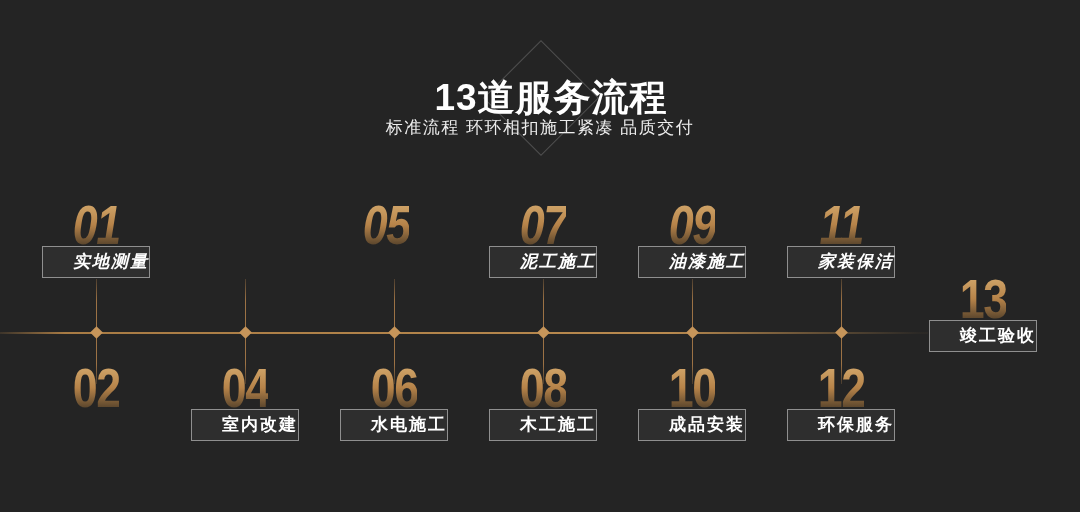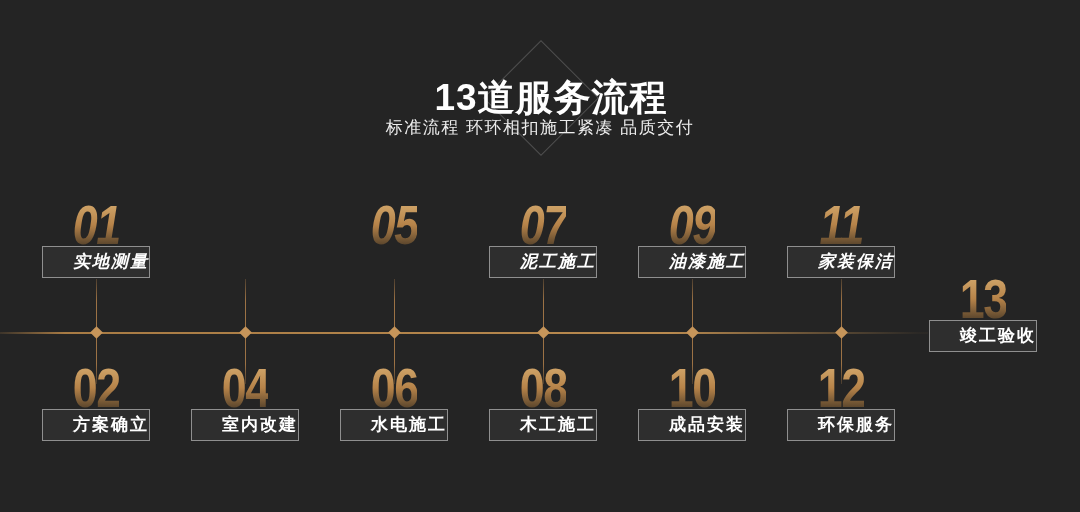--- a/index.html
+++ b/index.html
@@ -154,21 +154,21 @@
   <div class="vline up" style="left:840.5px"></div>
   <div class="vline down" style="left:840.5px"></div>
   <div class="node-diamond" style="left:836.5px"></div>
 
   <div class="step top" style="left:16px">
     <span class="step-num">01</span>
     <div class="step-box">
       <span>实地测量</span>
     </div>
   </div>
-  <div class="step top" style="left:314px">
+  <div class="step top" style="left:306px">
     <span class="step-num">05</span>
   </div>
   <div class="step top" style="left:463px">
     <span class="step-num">07</span>
     <div class="step-box">
       <span>泥工施工</span>
     </div>
   </div>
   <div class="step top" style="left:612px">
     <span class="step-num">09</span>
@@ -185,23 +185,20 @@
 
   <div class="step thirteen" style="left:903px">
     <span class="step-num">13</span>
     <div class="step-box">
       <span>竣工验收</span>
     </div>
   </div>
 
   <div class="step bottom" style="left:16px">
     <span class="step-num">02</span>
-    <div class="step-box">
-      <span>方案确立</span>
-    </div>
   </div>
   <div class="step bottom" style="left:165px">
     <span class="step-num">04</span>
     <div class="step-box">
       <span>室内改建</span>
     </div>
   </div>
   <div class="step bottom" style="left:314px">
     <span class="step-num">06</span>
     <div class="step-box">

